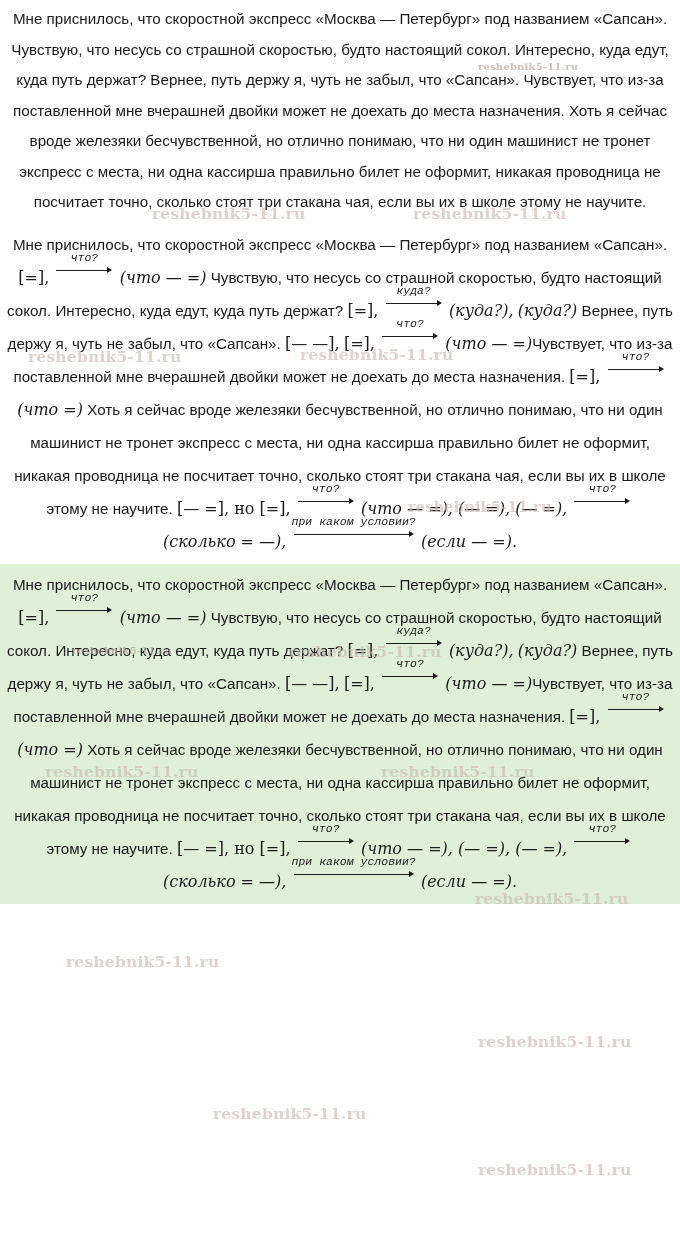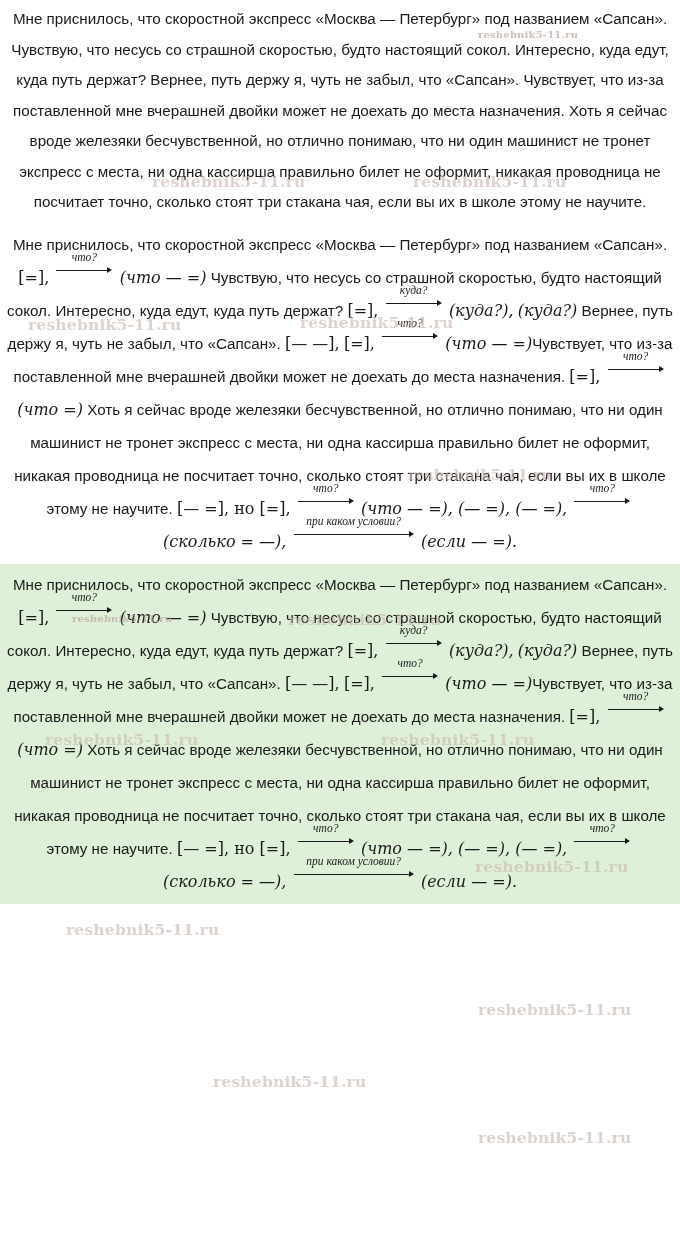--- a/index.html
+++ b/index.html
@@ -55,21 +55,21 @@
     position: relative;
     vertical-align: baseline;
     margin: 0 3px;
     height: 16px;
   }
   .arrow .lbl {
     position: absolute;
     bottom: 9px;
     left: 50%;
     transform: translateX(-50%);
-    font-family: Liberation Serif, serif;
+    font-family: Liberation Mono, monospace;
     font-style: italic;
     font-size: 11.5px;
     white-space: nowrap;
     color: #1a1a1a;
   }
   .arrow .shaft {
     display: block;
     height: 8px;
     position: relative;
   }
@@ -99,20 +99,21 @@
   .wm {
     position: absolute;
     font-family: "DejaVu Serif", serif;
     font-weight: bold;
     color: #c9b8b0;
     opacity: 0.62;
     white-space: nowrap;
     pointer-events: none;
     z-index: 5;
     letter-spacing: 0.2px;
+    margin-top: 32px;
   }
   .wm.sm { font-size: 10px; color: #b9a79f; opacity: 0.7; }
   .wm.md { font-size: 14.5px; }
   .wm.lg { font-size: 15.5px; }
 </style>
 </head>
 <body>
 
 <div class="page">
 

